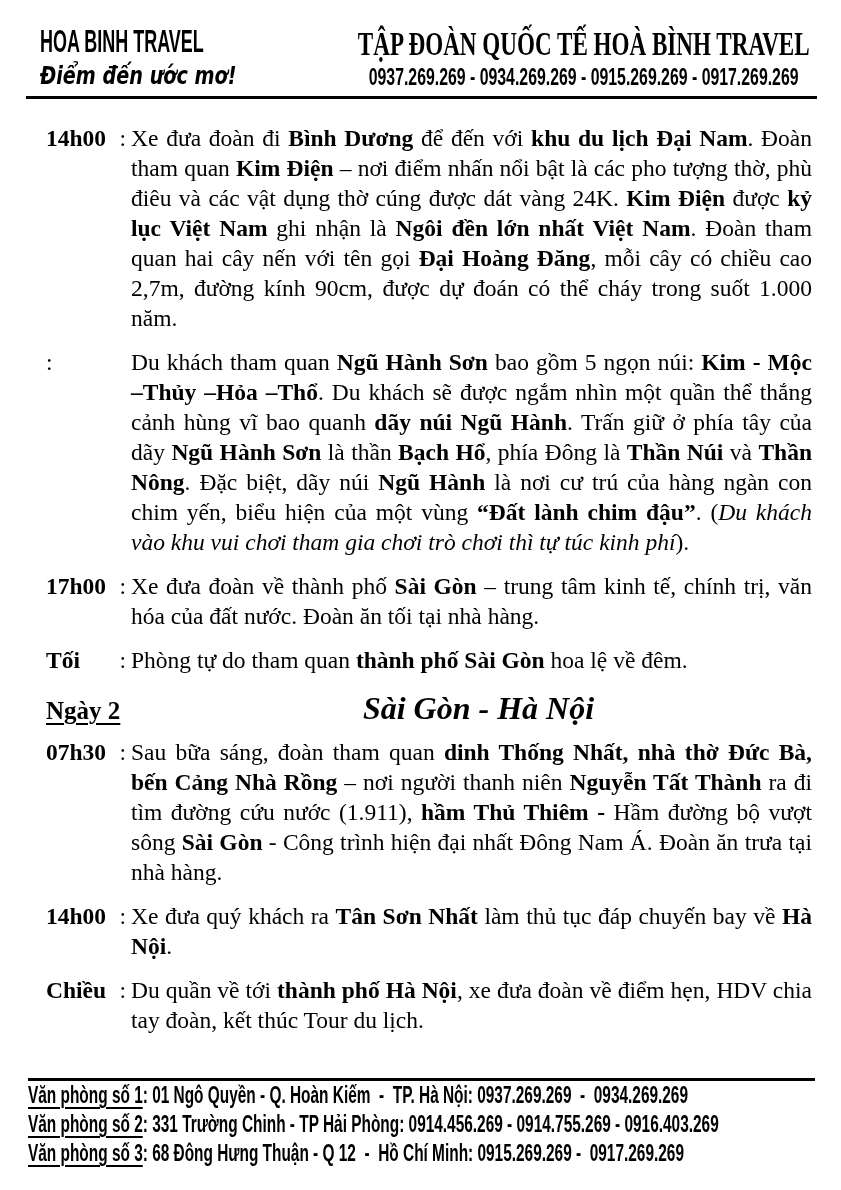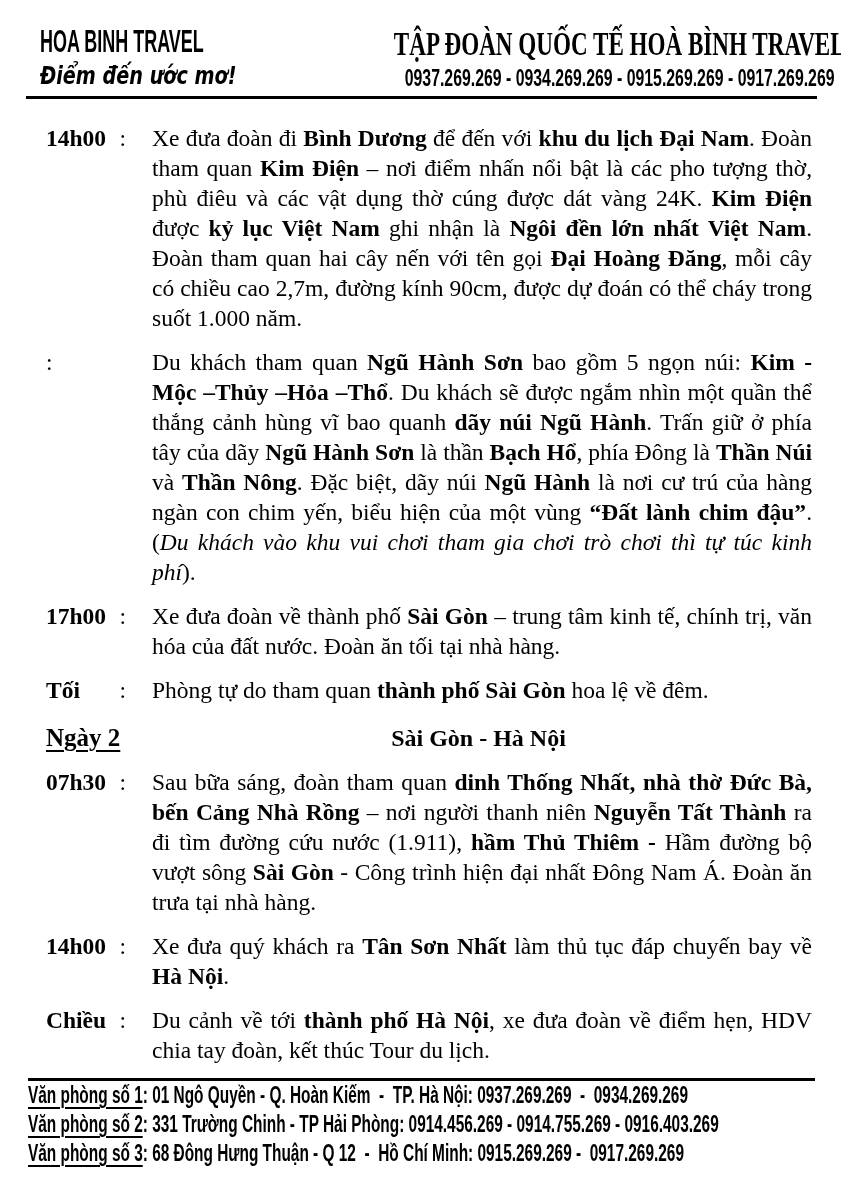--- a/index.html
+++ b/index.html
@@ -6,21 +6,21 @@
   html,body { background:#fff; }
   .page {
     width:841px; height:1190px; background:#ffffff; color:#000;
     font-family:"Liberation Serif", "DejaVu Serif", serif;
     position:relative; overflow:hidden; margin:0 auto;
   }
   
   .header {
     margin:0 24px 0 26px; padding:26px 0 6px 14px;
     border-bottom:3px solid #000;
-    display:flex; align-items:flex-end;gap:36px;
+    display:flex; align-items:center;
   }
   .logo-block { width:218px; display:flex; flex-direction:column; }
   .logo-title {
     font-family:"Liberation Sans", sans-serif; font-weight:bold; font-size:31px; line-height:1.0;
     white-space:nowrap; display:inline-block; transform:scaleX(.58); transform-origin:left center;
   }
   .logo-tagline {
     font-family:"DejaVu Sans", sans-serif; font-weight:bold; font-style:italic; font-size:24px;
     white-space:nowrap; display:inline-block; transform:scaleX(.8); transform-origin:left center;
     margin-top:5px;
@@ -37,31 +37,31 @@
   }
   
   .itinerary { padding:24px 29px 0 46px; }
   .entry { display:flex; margin-bottom:14px; }
   .time {
     width:80px; min-width:80px; display:flex; justify-content:space-between;
     font-size:23.5px; line-height:30px;
   }
   .tl { font-weight:bold;text-align:center; }
   .entry-text {
-    flex:1; margin-left:26px; text-align:justify;
+    flex:1; margin-left:5px; text-align:justify;
     font-size:23.5px; line-height:30px;
   }
   .run-b { font-weight:bold; }
   .run-i { font-style:italic; }
   .day-row { display:flex; align-items:baseline; margin:4px 0 10px 0; }
   .day-label {
     width:99px; min-width:99px; font-weight:bold; font-size:25px;
     text-decoration:underline; text-underline-offset:4px; text-decoration-thickness:2px;
   }
-  .day-title { flex:1; text-align:center; font-weight:bold; font-size:24px; line-height:38px; }
+  .day-title { flex:1; text-align:center; font-weight:bold; font-style:italic; font-size:32px; line-height:38px; }
   
   .footer {
     position:absolute; left:28px; right:26px; top:1078px;
     border-top:3px solid #000; padding-top:0;
   }
   .office {
     font-family:"Liberation Sans", sans-serif; font-weight:bold; font-size:23px; line-height:29px;
     white-space:pre; transform:scaleX(.67); transform-origin:left center;
   }
   .office-label { text-decoration:underline; text-underline-offset:4px; text-decoration-thickness:2px; }
@@ -126,21 +126,21 @@
           <span class="tl">14h00</span>
           <span class="tc">:</span>
         </div>
         <div class="entry-text"><span class="run-r">Xe đưa quý khách ra </span><span class="run-b">Tân Sơn Nhất</span><span class="run-r"> làm thủ tục đáp chuyến bay về </span><span class="run-b">Hà Nội</span><span class="run-r">.</span></div>
       </div>
       <div class="entry">
         <div class="time">
           <span class="tl">Chiều</span>
           <span class="tc">:</span>
         </div>
-        <div class="entry-text"><span class="run-r">Du cảnh về tới </span><span class="run-b">thành phố Hà Nội</span><span class="run-r">, xe đưa đoàn về điểm hẹn, HDV chia tay đoàn, kết thúc Tour du lịch.</span></div>
+        <div class="entry-text"><span class="run-r">Du quần về tới </span><span class="run-b">thành phố Hà Nội</span><span class="run-r">, xe đưa đoàn về điểm hẹn, HDV chia tay đoàn, kết thúc Tour du lịch.</span></div>
       </div>
     </div>
 
   <div class="footer">
       <div class="office"><span class="office-label">Văn phòng số 1</span><span class="office-text">: 01 Ngô Quyền - Q. Hoàn Kiếm  -  TP. Hà Nội: 0937.269.269  -  0934.269.269</span></div>
       <div class="office"><span class="office-label">Văn phòng số 2</span><span class="office-text">: 331 Trường Chinh - TP Hải Phòng: 0914.456.269 - 0914.755.269 - 0916.403.269</span></div>
       <div class="office"><span class="office-label">Văn phòng số 3</span><span class="office-text">: 68 Đông Hưng Thuận - Q 12  -  Hồ Chí Minh: 0915.269.269 -  0917.269.269</span></div>
     </div>
 
 </div>

